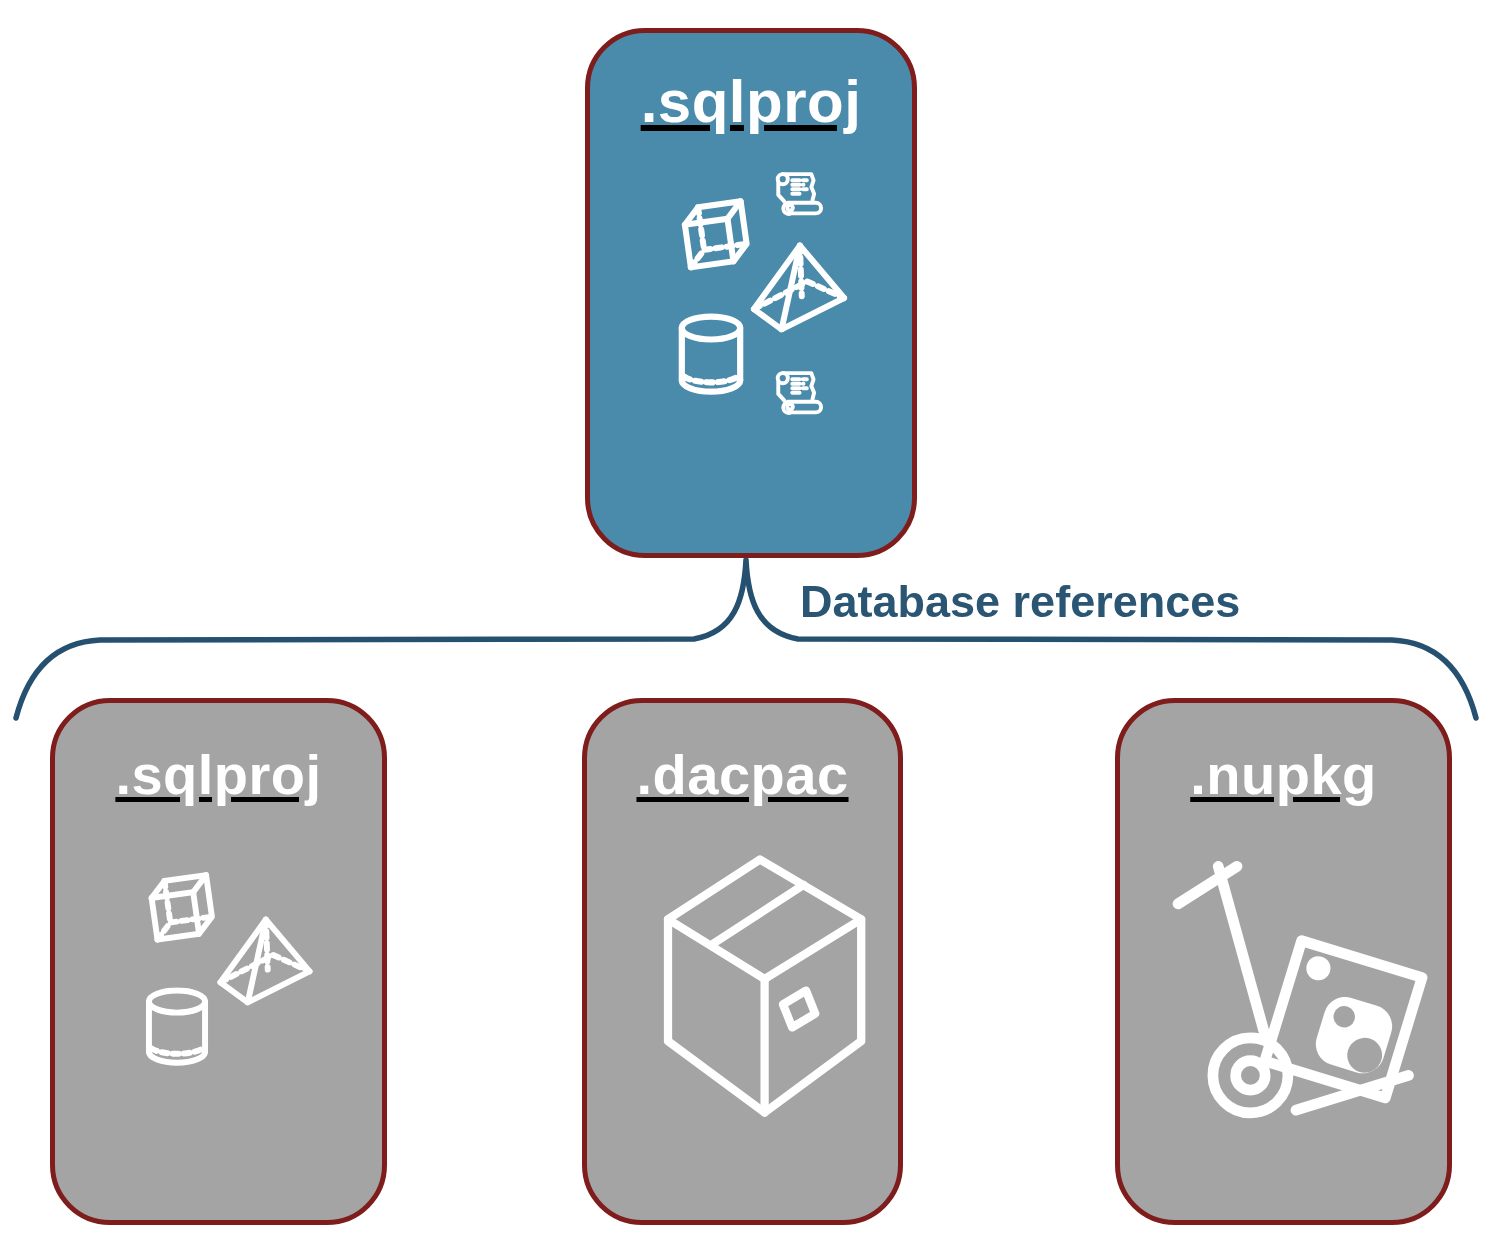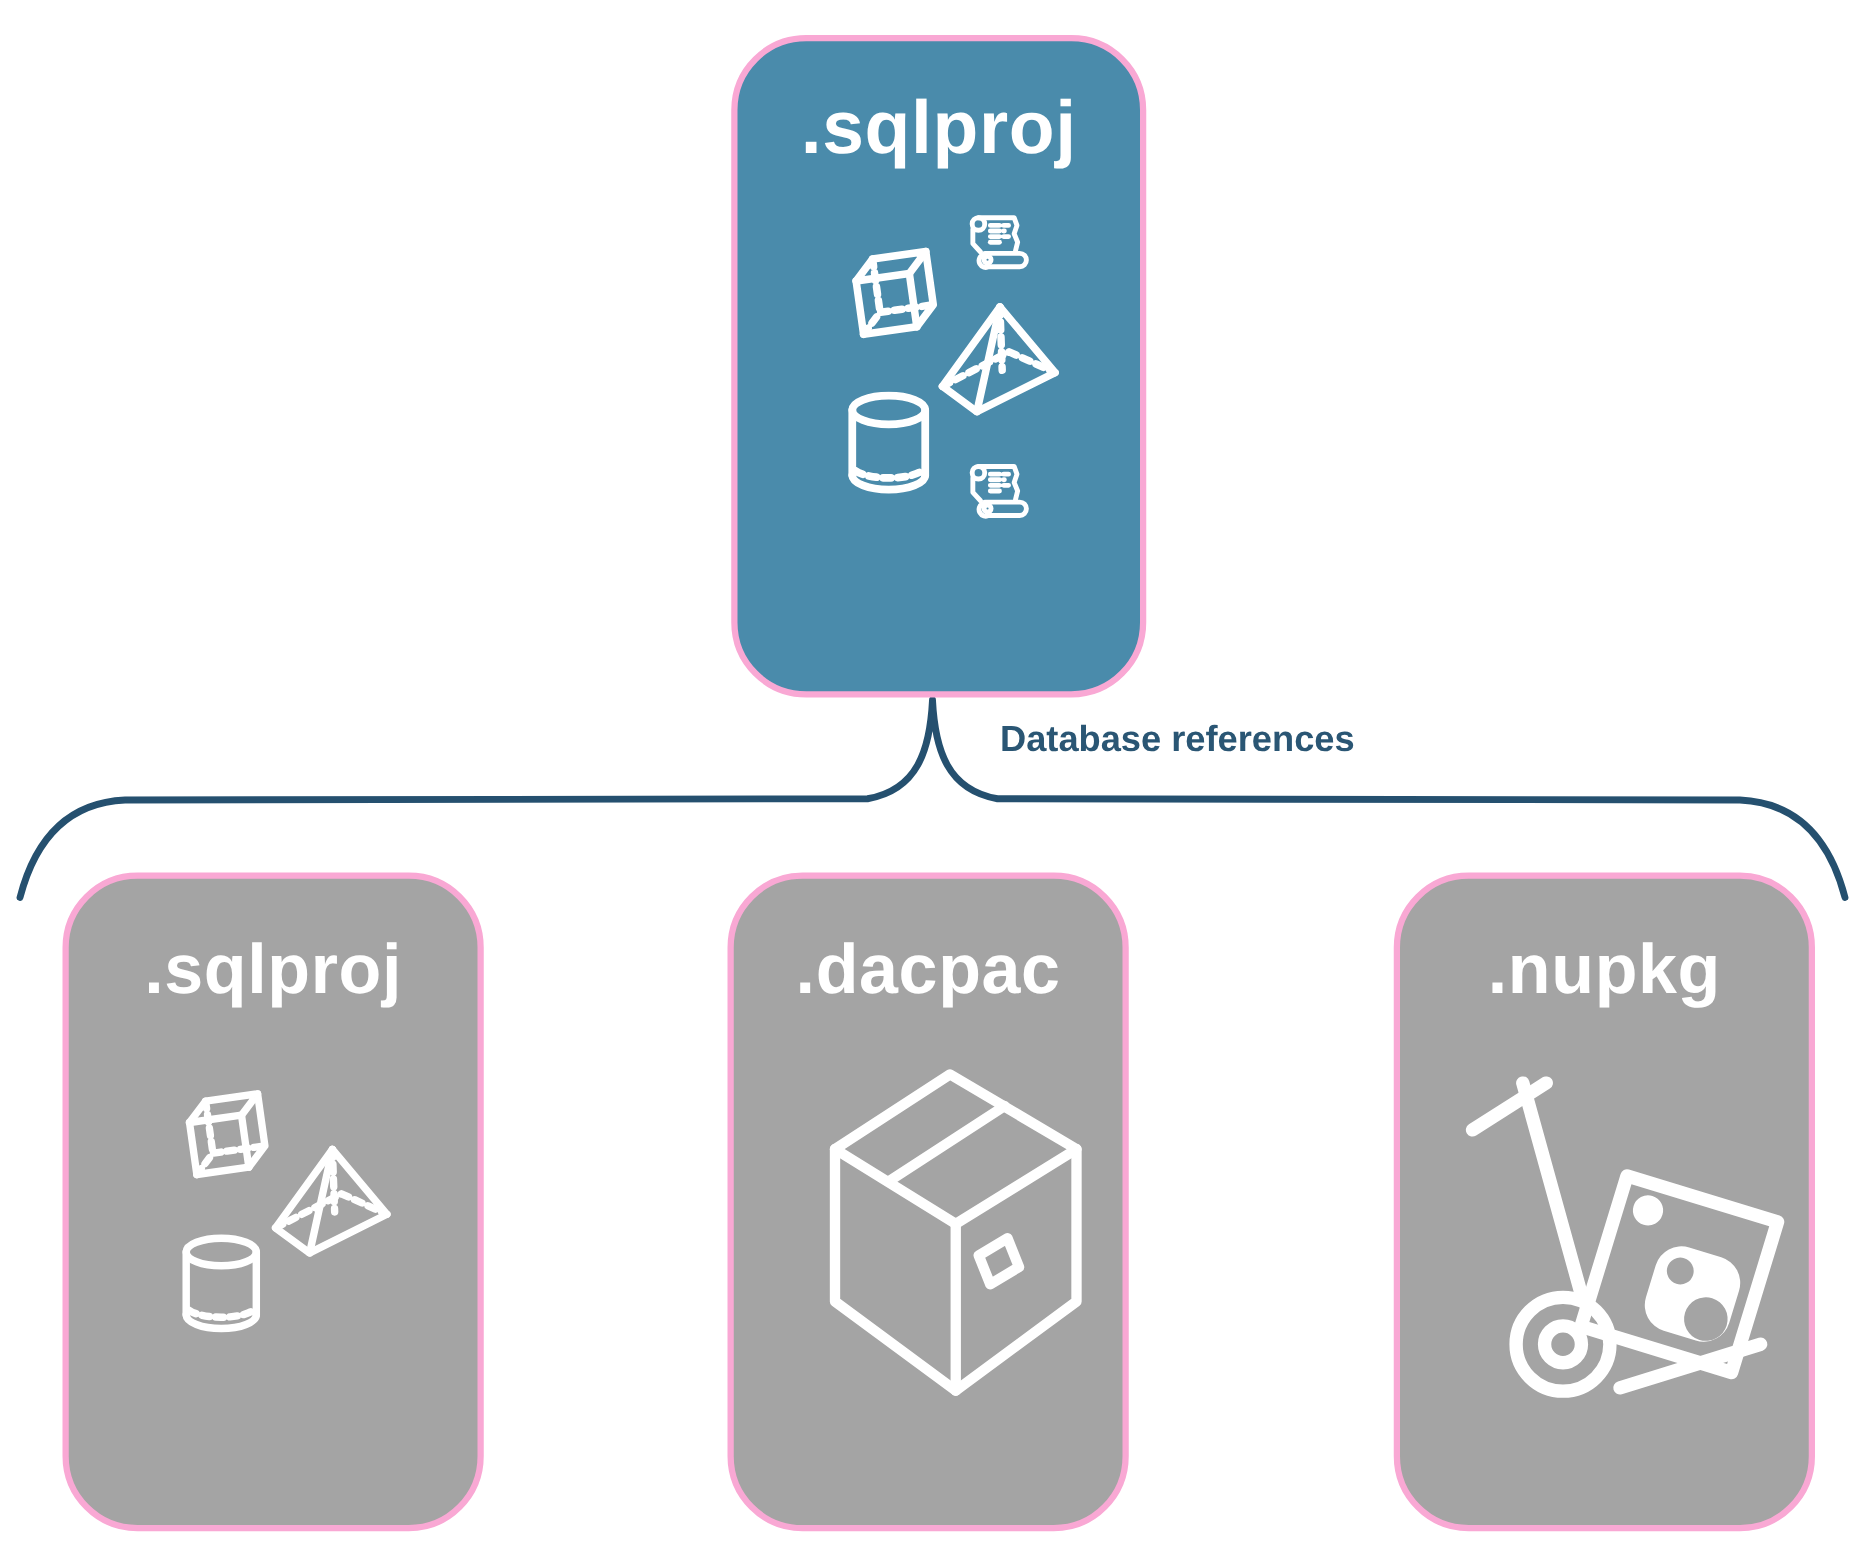--- a/index.html
+++ b/index.html
@@ -2,38 +2,38 @@
 <html><head>
 <meta charset="utf-8">
 <style>
   html,body{margin:0;padding:0;}
   body{
     width:1500px;height:1250px;position:relative;background:#ffffff;
     font-family:"Liberation Sans", sans-serif;overflow:hidden;
   }
   .box{
     position:absolute;box-sizing:border-box;
-    border:5px solid #f9a8d4;border-radius:60px;
+    border:5px solid #7f1d1d;border-radius:60px;text-decoration:underline;
   }
   .box.root{left:585px;top:28px;width:332px;height:530px;background:#4A8BAB;}
   .box.child{width:337px;height:527px;background:#A4A4A4;top:698px;}
   .box.child.c0{left:50px;}
   .box.child.c1{left:582px;width:321px;}
   .box.child.c2{left:1115px;}
   .box-title{
     text-align:center;font-weight:700;color:#ffffff;letter-spacing:0.5px;
   }
   .root .box-title{margin-top:36px;font-size:60px;line-height:66px;}
   .child .box-title{margin-top:40px;font-size:56px;line-height:64px;}
   .icn{position:absolute;}
   .icn svg{display:block;width:100%;height:100%;overflow:visible;}
   .connector-svg{position:absolute;left:0;top:0;width:1500px;height:1250px;pointer-events:none;}
   .connector-label{
     position:absolute;left:800px;top:576px;
-    font-weight:700;font-size:29px;color:#2A5674;white-space:nowrap;
+    font-weight:700;font-size:45px;color:#2A5674;white-space:nowrap;
   }
   .stroke-icon{stroke:#fff;fill:none;stroke-linecap:round;stroke-linejoin:round;}
 </style>
 </head>
 <body>
 
 <svg width="0" height="0" style="position:absolute" aria-hidden="true">
   <defs>
     <symbol id="sym-cube" viewBox="0 0 100 100">
       <g class="stroke-icon" stroke-width="7" transform="rotate(-8 50 50)">

